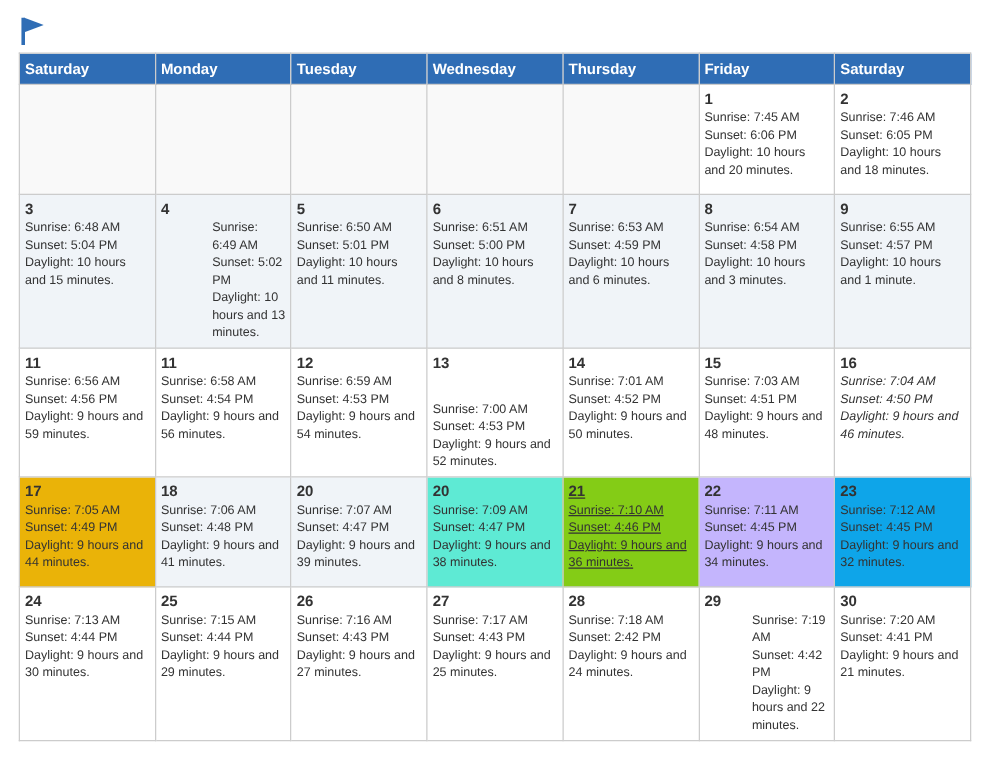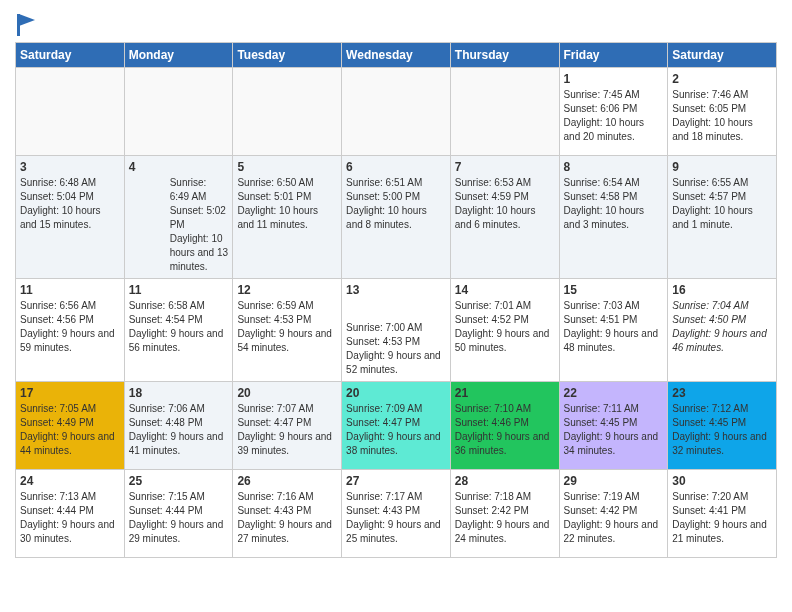--- a/index.html
+++ b/index.html
@@ -248,21 +248,21 @@
           <div class="day-info" style="white-space: pre-line;">Sunrise: 7:07 AM
 Sunset: 4:47 PM
 Daylight: 9 hours and 39 minutes.</div>
         </td>
         <td style="background: #5eead4;">
           <span class="day-num">20</span>
           <div class="day-info" style="white-space: pre-line;">Sunrise: 7:09 AM
 Sunset: 4:47 PM
 Daylight: 9 hours and 38 minutes.</div>
         </td>
-        <td style="background: #22c55e;">
+        <td style="background: #84cc16; text-decoration: underline;">
           <span class="day-num">21</span>
           <div class="day-info" style="white-space: pre-line;">Sunrise: 7:10 AM
 Sunset: 4:46 PM
 Daylight: 9 hours and 36 minutes.</div>
         </td>
         <td style="background: #c4b5fd;">
           <span class="day-num">22</span>
           <div class="day-info" style="white-space: pre-line;">Sunrise: 7:11 AM
 Sunset: 4:45 PM
 Daylight: 9 hours and 34 minutes.</div>
@@ -300,21 +300,21 @@
 Daylight: 9 hours and 25 minutes.</div>
         </td>
         <td>
           <span class="day-num">28</span>
           <div class="day-info" style="white-space: pre-line;">Sunrise: 7:18 AM
 Sunset: 2:42 PM
 Daylight: 9 hours and 24 minutes.</div>
         </td>
         <td>
           <span class="day-num">29</span>
-          <div class="day-info" style="white-space: pre-line;">Sunrise: 7:19 AM
+          <div class="day-info" style="white-space: pre-line; margin-left: 38px;">Sunrise: 7:19 AM
 Sunset: 4:42 PM
 Daylight: 9 hours and 22 minutes.</div>
         </td>
         <td>
           <span class="day-num">30</span>
           <div class="day-info" style="white-space: pre-line;">Sunrise: 7:20 AM
 Sunset: 4:41 PM
 Daylight: 9 hours and 21 minutes.</div>
         </td>
       </tr>

